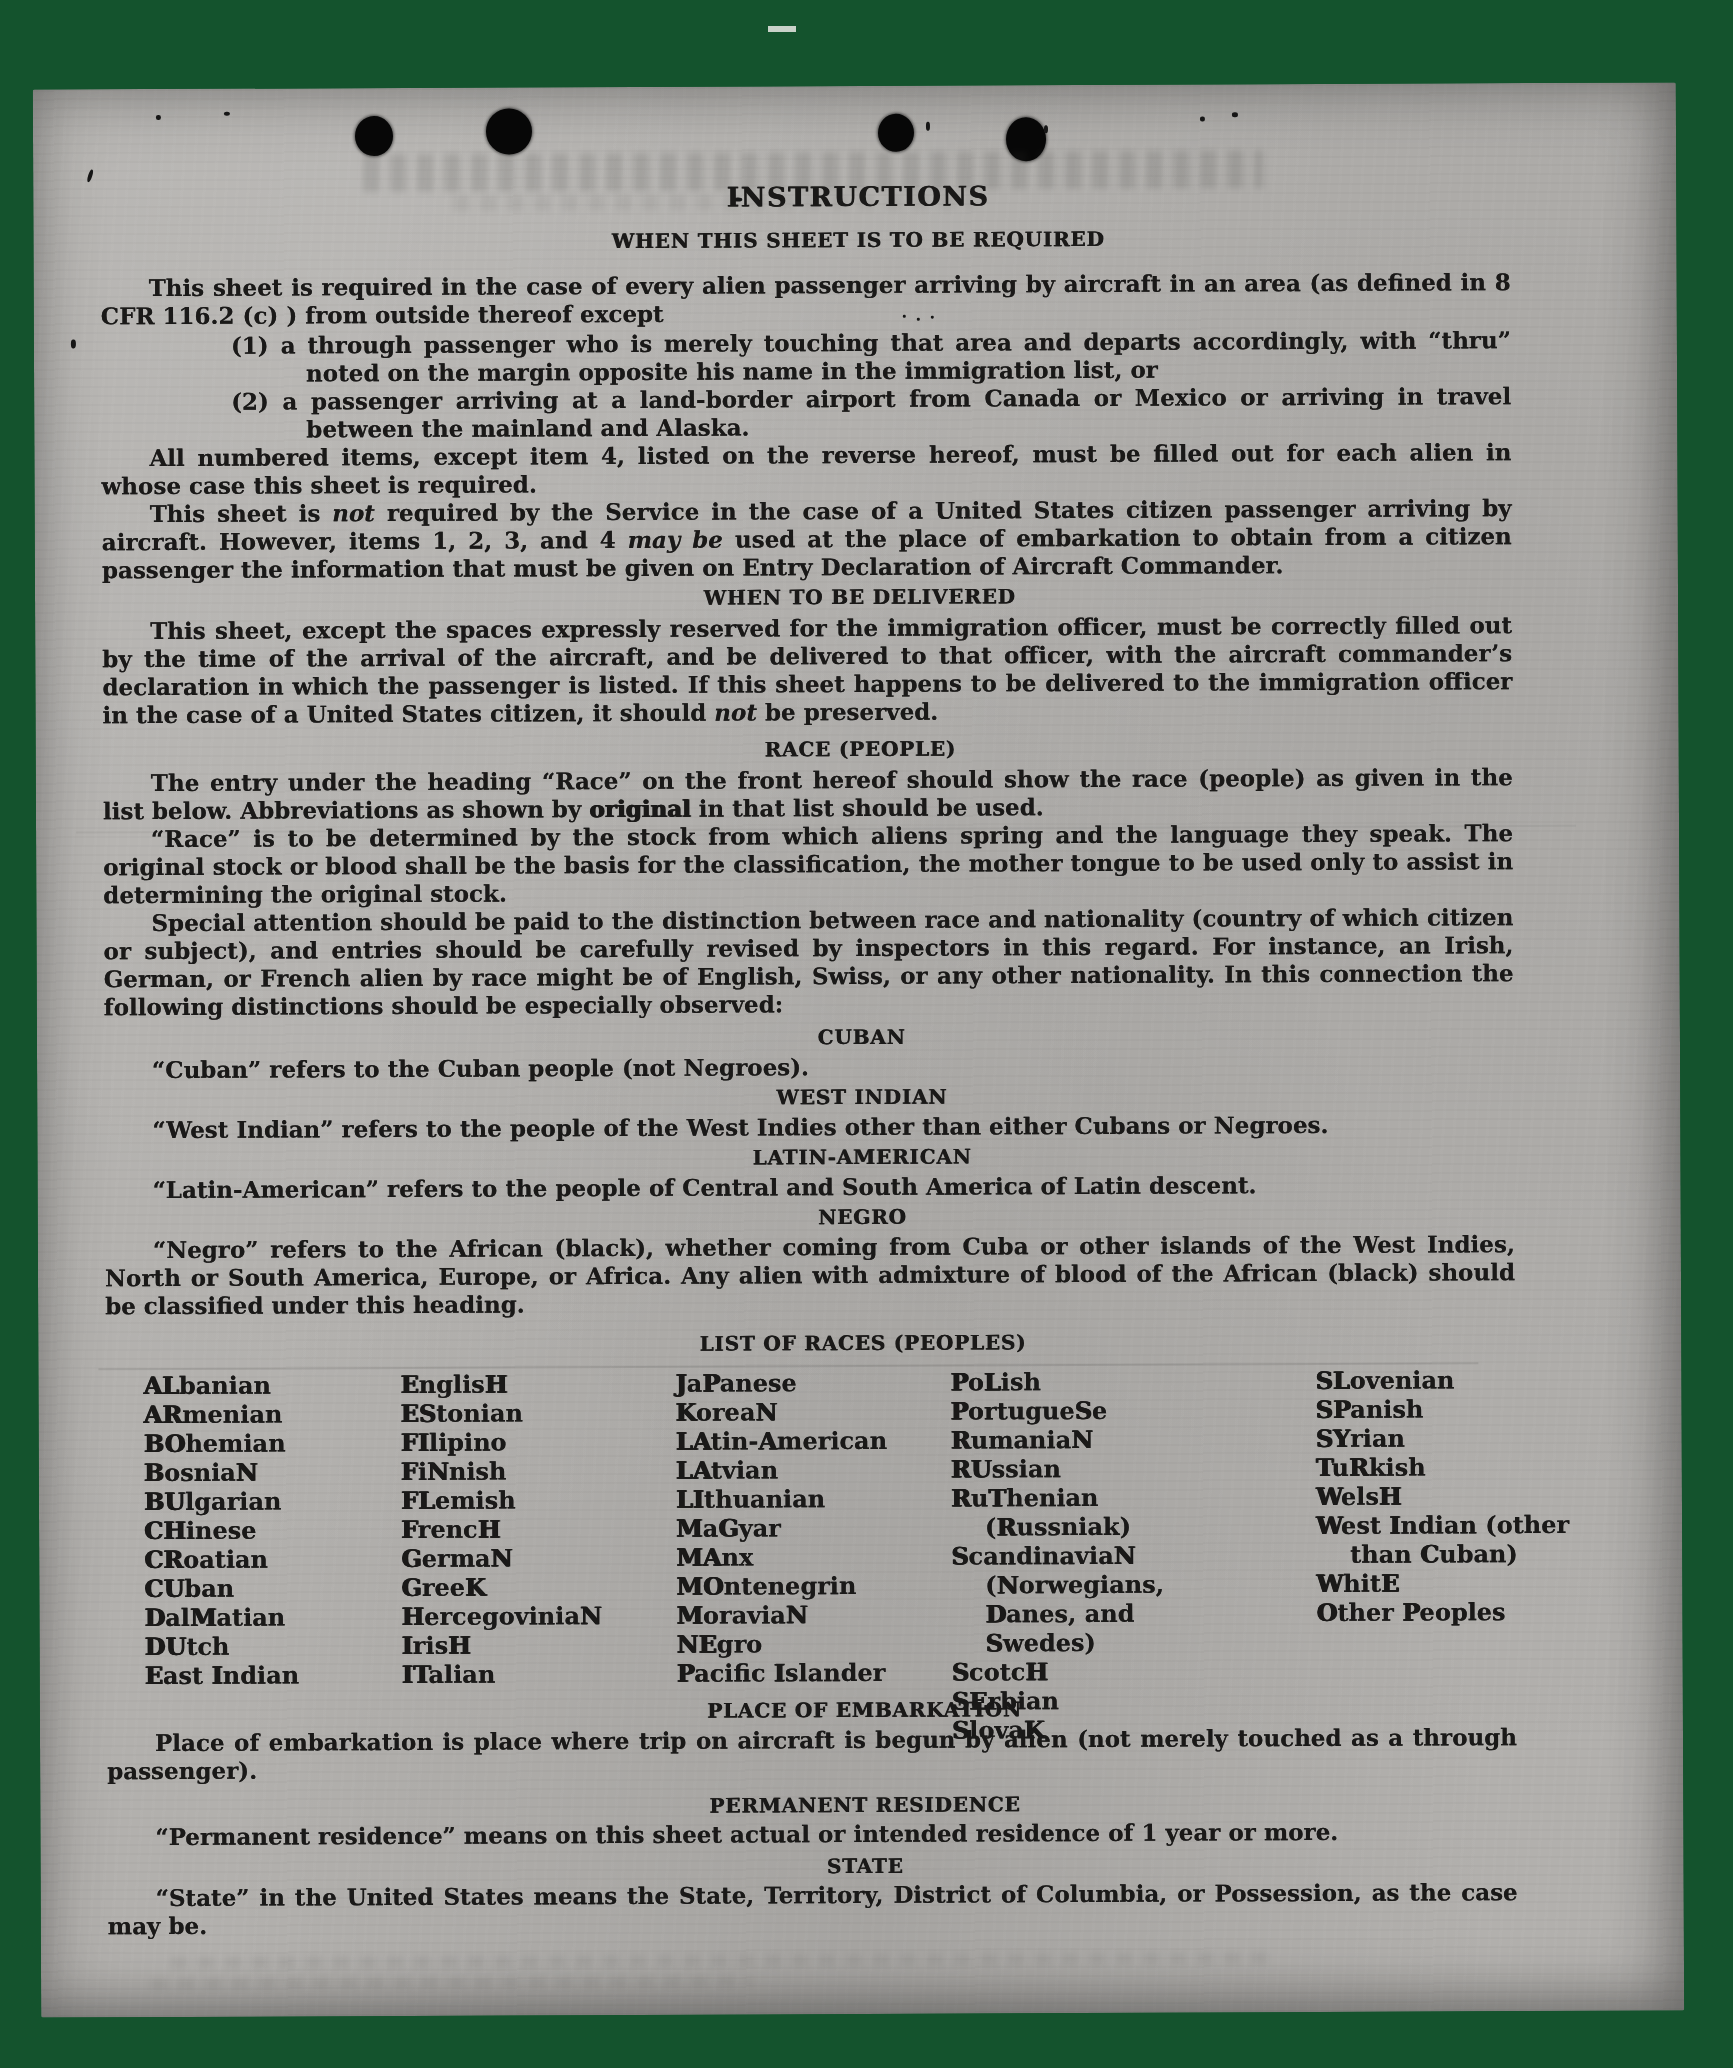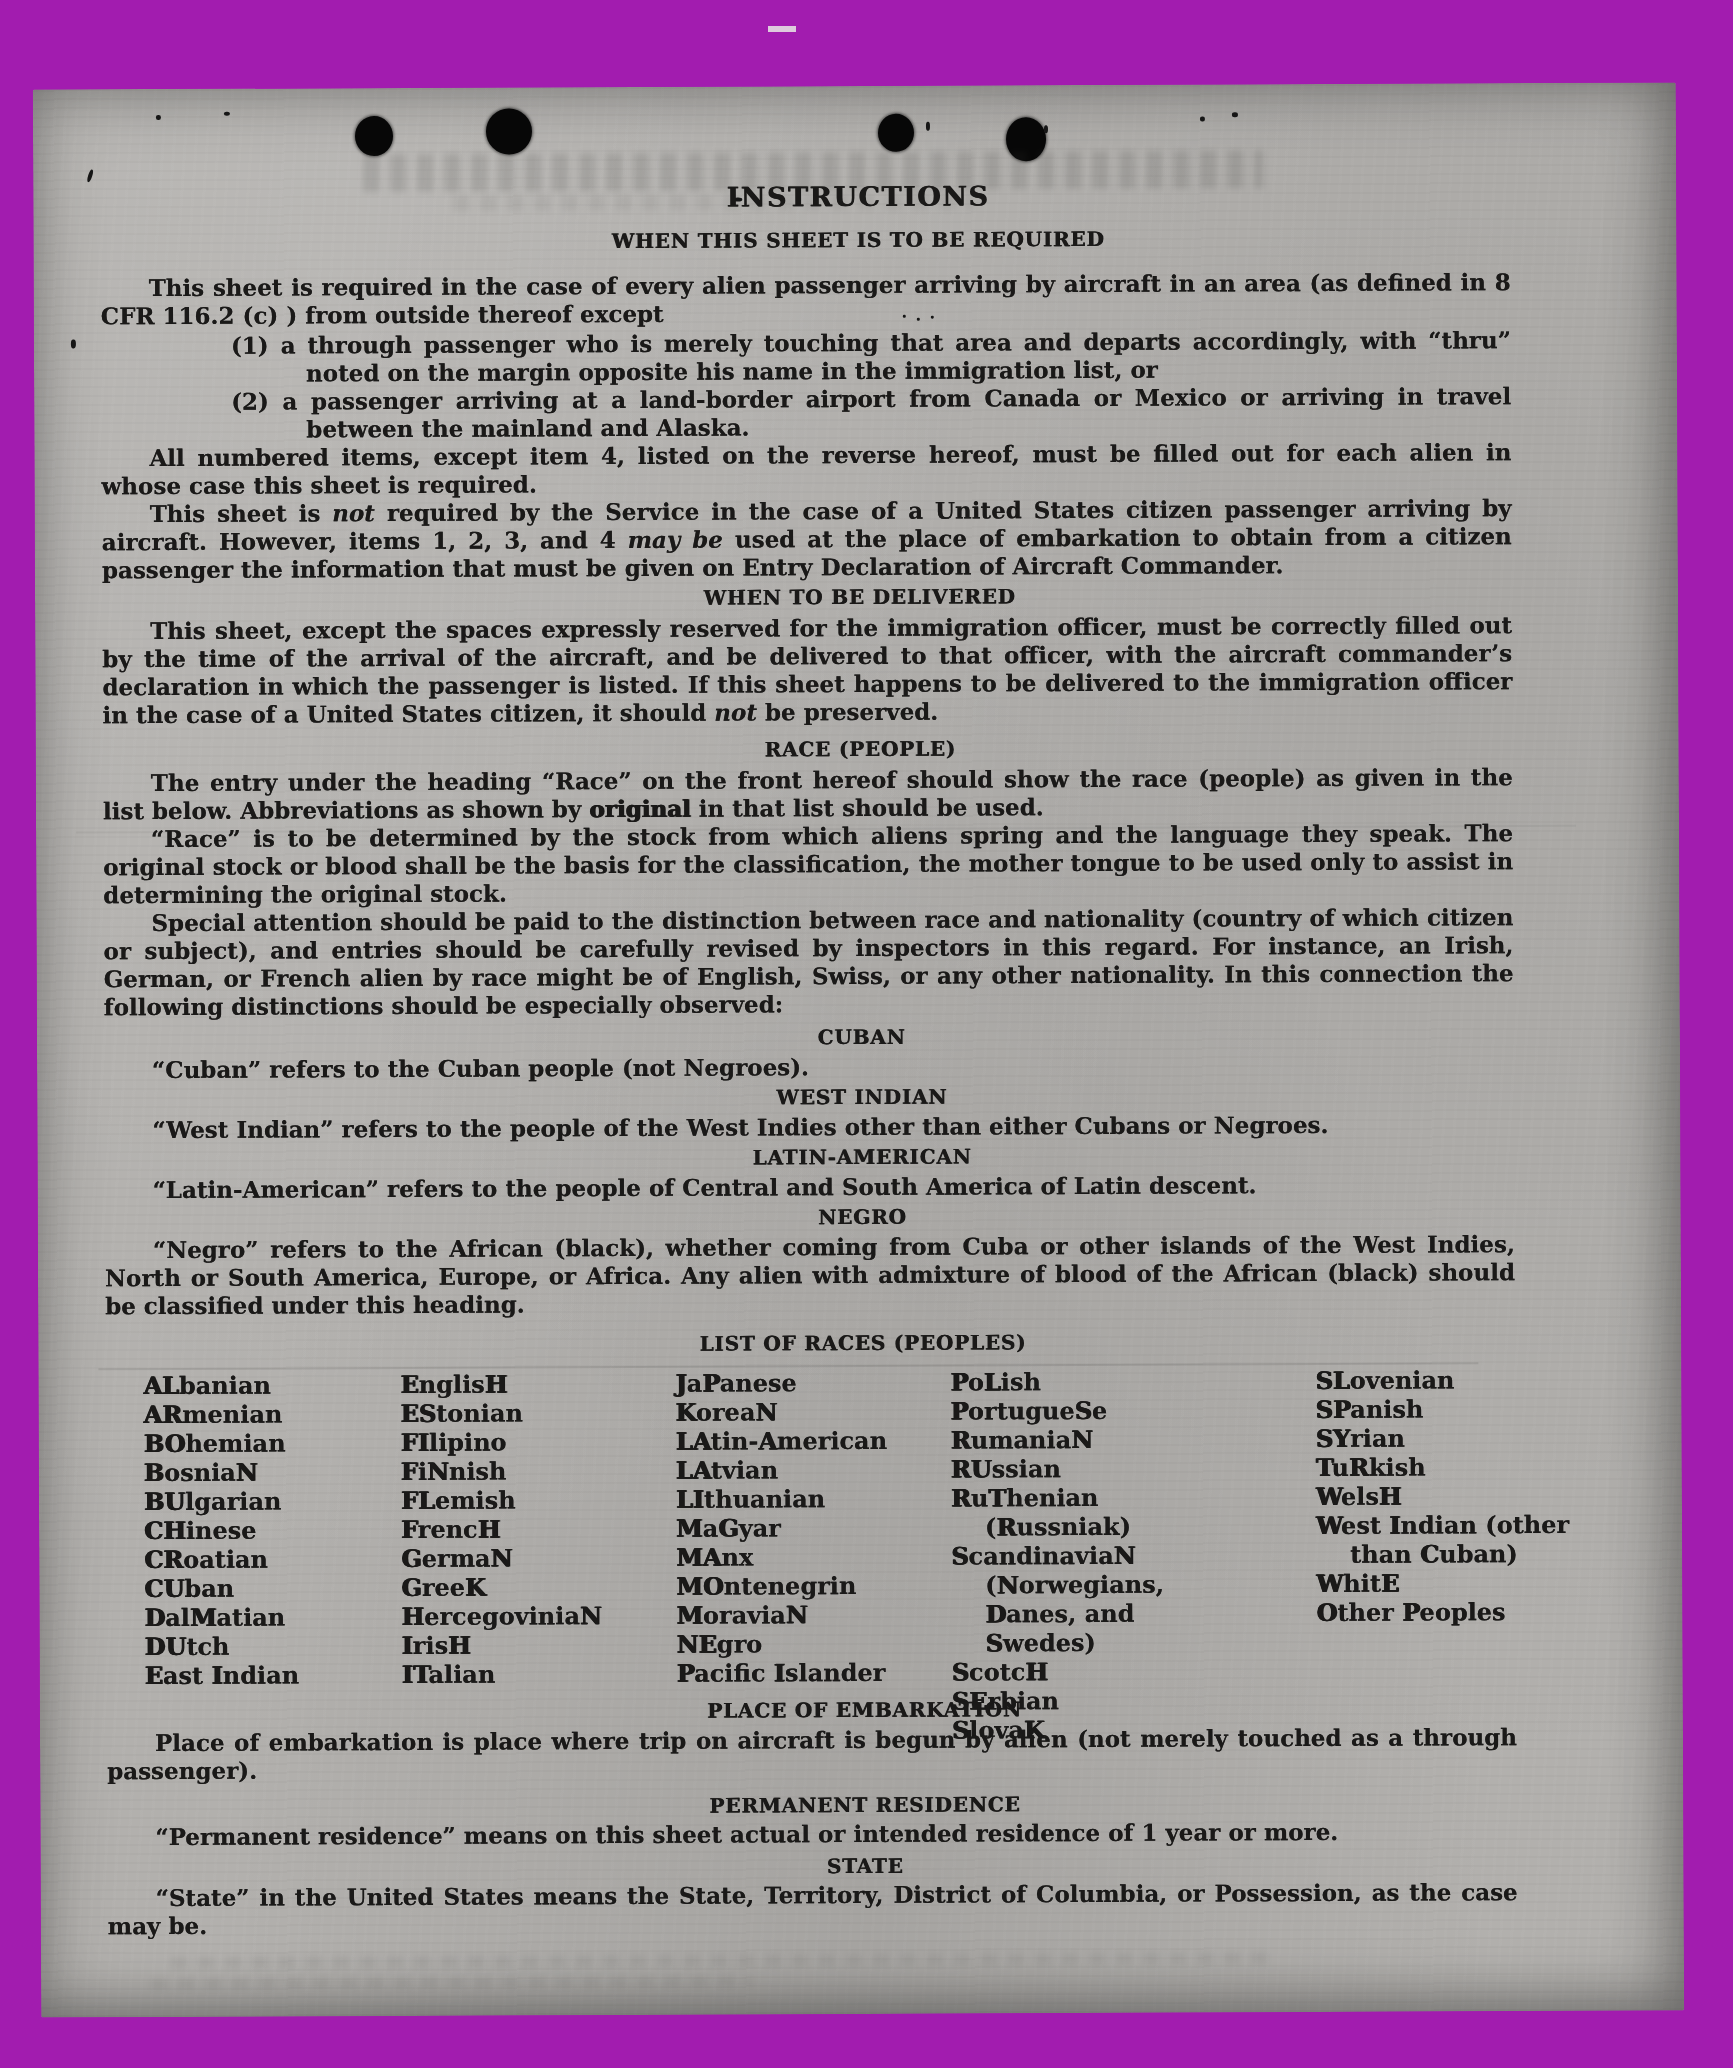--- a/index.html
+++ b/index.html
@@ -1,18 +1,18 @@
 <!DOCTYPE html>
 <html><head>
 <meta charset="utf-8">
 <style>
   * { margin:0; padding:0; box-sizing:border-box; }
   html,body { width:1733px; height:2068px; background:#000; overflow:hidden;
               font-family:"DejaVu Serif", serif; }
-  #stage { position:absolute; inset:0; background:#a21caf; }
+  #stage { position:absolute; inset:0; background:#14532d; }
 
   
   #paper {
     position:absolute; left:37px; top:86px; width:1643px; height:1928px;
     background-color:#b2b0ad;
     background-image:
       radial-gradient(ellipse at 18% 8%,  rgba(255,255,255,0.10), transparent 55%),
       radial-gradient(ellipse at 85% 30%, rgba(0,0,0,0.05), transparent 60%),
       radial-gradient(ellipse at 50% 95%, rgba(0,0,0,0.07), transparent 55%),
       repeating-linear-gradient(0deg, rgba(0,0,0,0.025) 0 2px, transparent 2px 9px),

